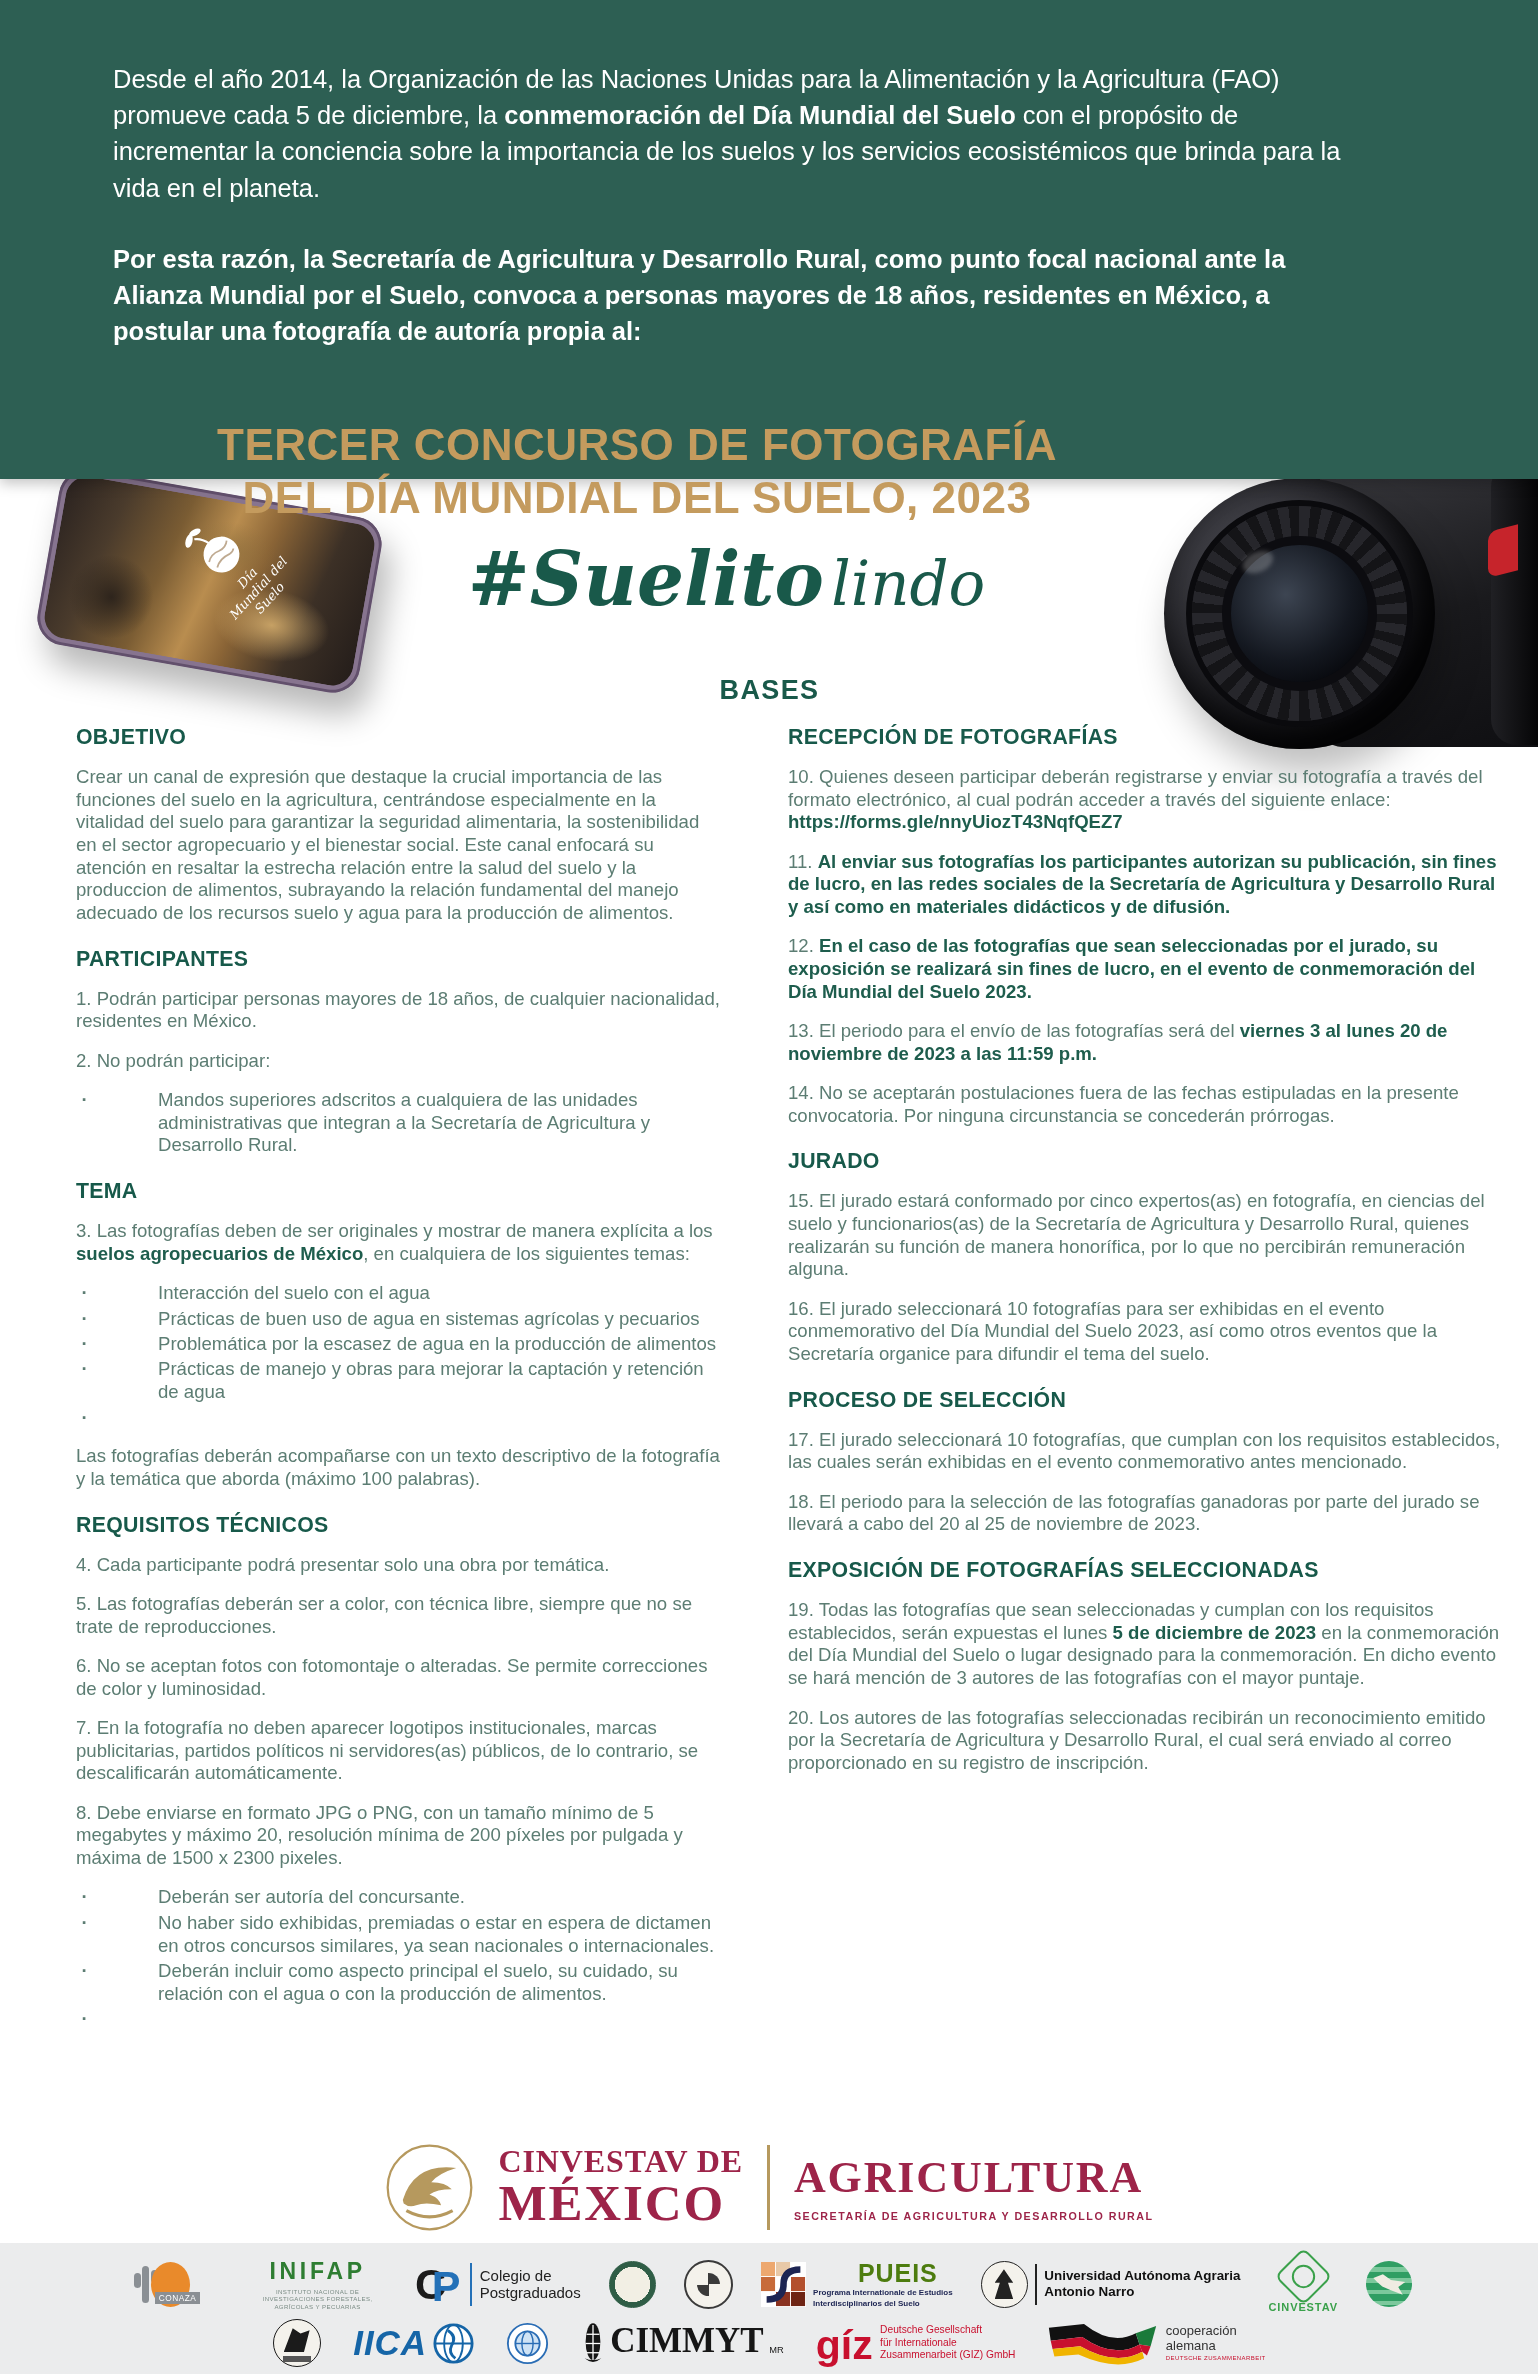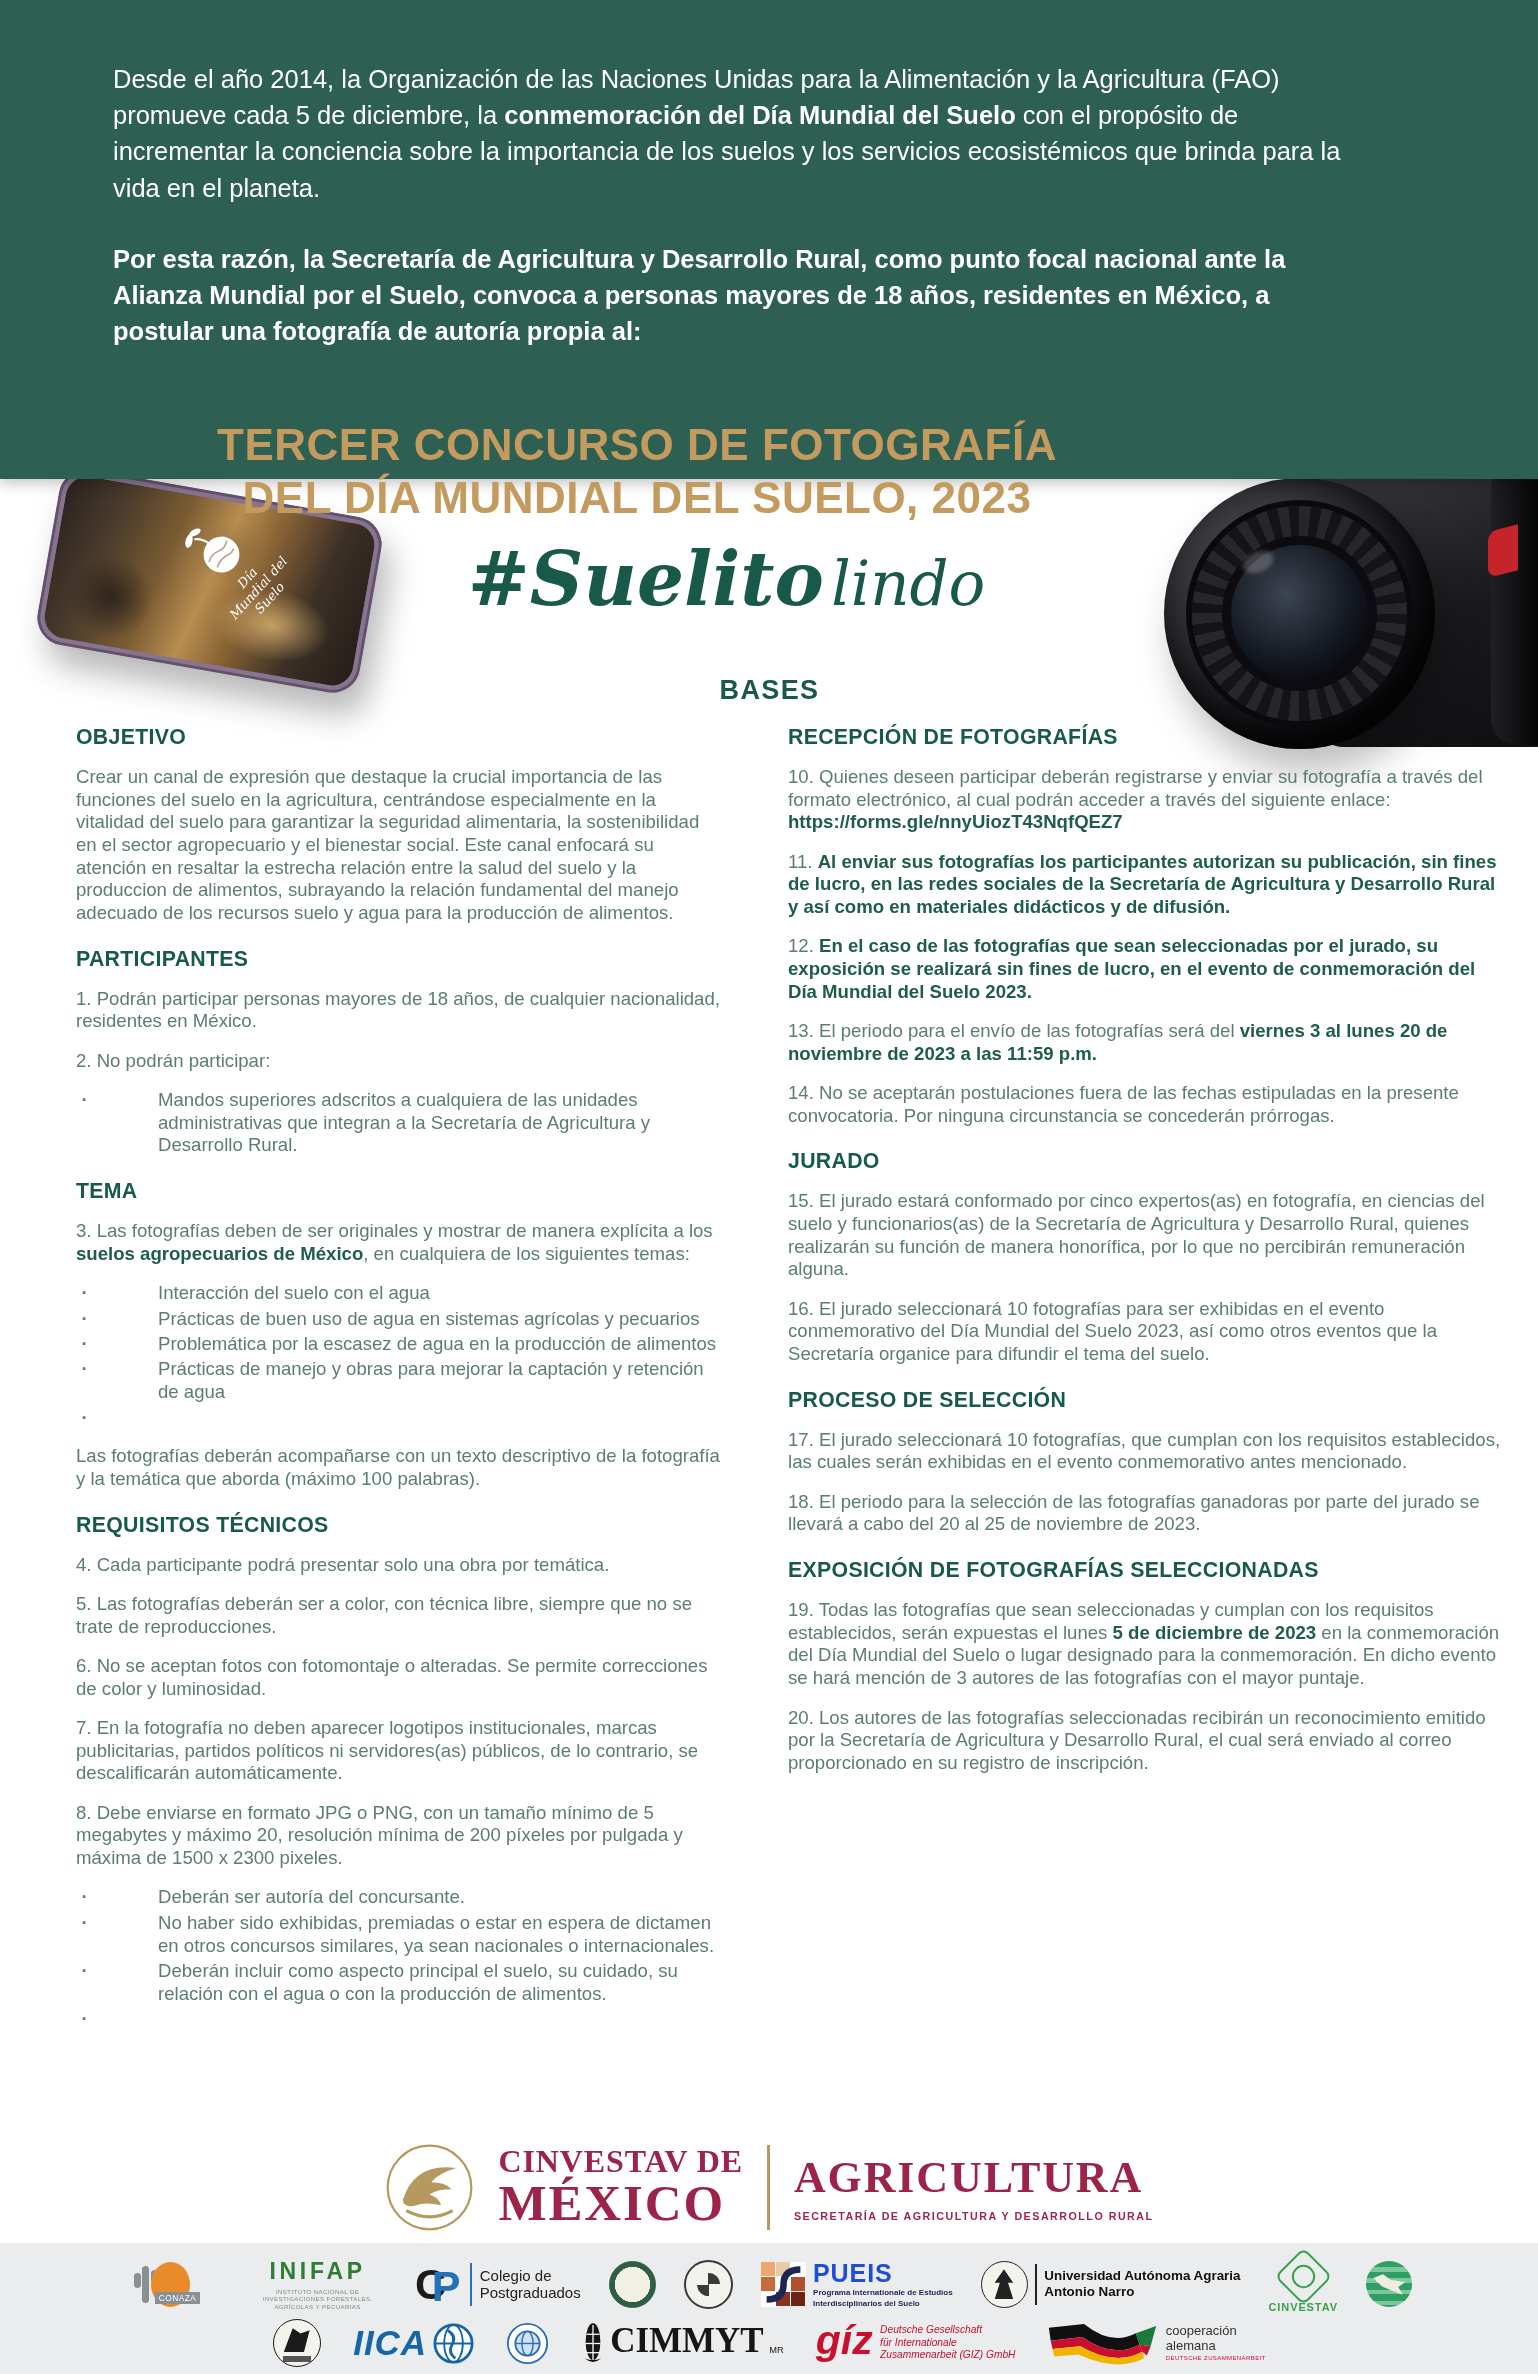--- a/index.html
+++ b/index.html
@@ -123,21 +123,21 @@
   .cp-c{position:absolute;left:0;top:0;font-size:43px;font-weight:800;color:#1b1b1b;}
   .cp-p{position:absolute;left:16.7px;top:1.9px;font-size:43px;font-weight:800;color:#2471b8;}
   .cp-bar{width:1.9px;height:43px;background:#2471b8;}
   .colpos-t{color:#222;font-size:15px;line-height:1.15;}
   .seal-chapingo{width:45px;height:45px;background:radial-gradient(#f2efe4 55%,#2f5d46 56%);border:1.9px solid #2f5d46;}
   .seal-unam{width:45px;height:45px;background:#f4f2ec;border:2.8px double #3a3a3a;position:relative;}
   .seal-unam::after{content:"";position:absolute;left:11px;top:11px;right:11px;bottom:11px;border-radius:50%;
       background:conic-gradient(#3a3a3a 0 25%,#f4f2ec 25% 50%,#3a3a3a 50% 75%,#f4f2ec 75%);}
   .pueis{display:flex;align-items:center;gap:7.4px;}
   .pueis-sq{width:45px;height:45px;}
-  .pueis-txt .pueis-t{color:#1d4ed8;font-weight:800;font-size:25px;letter-spacing:0.9px;}
+  .pueis-txt .pueis-t{color:#4d7c0f;font-weight:800;font-size:25px;letter-spacing:0.9px;margin-left:45px;}
   .pueis-txt .pueis-c{color:#1d2553;font-size:8px;line-height:1.3;font-weight:bold;}
   .uaaan{display:flex;align-items:center;gap:7.4px;}
   .seal-uaaan{width:45px;height:45px;background:#f4f2ec;border:1.9px solid #222;position:relative;}
   .seal-uaaan::after{content:"";position:absolute;left:13px;top:7.4px;width:18.6px;height:30px;background:#222;
       clip-path:polygon(50% 0,100% 45%,72% 45%,100% 100%,0 100%,28% 45%,0 45%);}
   .uaaan-bar{width:1.9px;height:41px;background:#222;}
   .uaaan-t{color:#111;font-size:13.4px;font-weight:bold;line-height:1.2;}
   .cinvestav{text-align:left;}
   .cinv-em{width:37px;height:37px;margin:0 auto;border:2.8px solid #3aa14b;border-radius:7.4px;position:relative;transform:rotate(45deg);}
   .cinv-em::after{content:"";position:absolute;left:7.4px;top:7.4px;right:7.4px;bottom:7.4px;border-radius:50%;border:2.8px solid #3aa14b;}
@@ -148,21 +148,21 @@
      clip-path:polygon(0 18%,30% 0,55% 28%,100% 38%,78% 62%,92% 100%,55% 78%,28% 60%,12% 38%);}
   .seal-uach{width:46px;height:46px;background:#f4f2ec;border:1.9px solid #1b1b1b;position:relative;}
   .seal-uach::after{content:"";position:absolute;left:9.3px;top:8.3px;width:26px;height:24px;background:#1b1b1b;
      clip-path:polygon(0 100%,35% 0,65% 22%,100% 8%,78% 100%);}
   .uach-base{position:absolute;left:8.3px;bottom:3.7px;width:28px;height:6.5px;background:#555;}
   .iica{display:flex;align-items:center;gap:5.6px;}
   .iica-t{color:#1565a7;font-weight:800;font-style:italic;font-size:35px;letter-spacing:0.9px;}
   .cimmyt{display:flex;align-items:flex-start;gap:5.6px;}
   .cimmyt-t{color:#161616;font-weight:800;font-size:35px;font-family:"Liberation Serif",serif;}
   .cimmyt-mr{color:#161616;font-size:9.3px;margin-top:24px;}
-  .giz{display:flex;align-items:flex-start;gap:7.4px;font-style:italic;}
+  .giz{display:flex;align-items:flex-end;gap:7.4px;}
   .giz-t{color:#c8102e;font-weight:800;font-size:41px;line-height:.8;}
   .giz-c{color:#c8102e;font-size:10.2px;line-height:1.25;}
   .coop{display:flex;align-items:center;gap:7.4px;}
   .coop-txt{color:#333;font-size:13px;line-height:1.15;}
   .coop-sub{color:#c8102e;font-size:6px;letter-spacing:0.4px;margin-top:1.9px;}
 </style>
 </head>
 <body>
 
 <div class="page">

